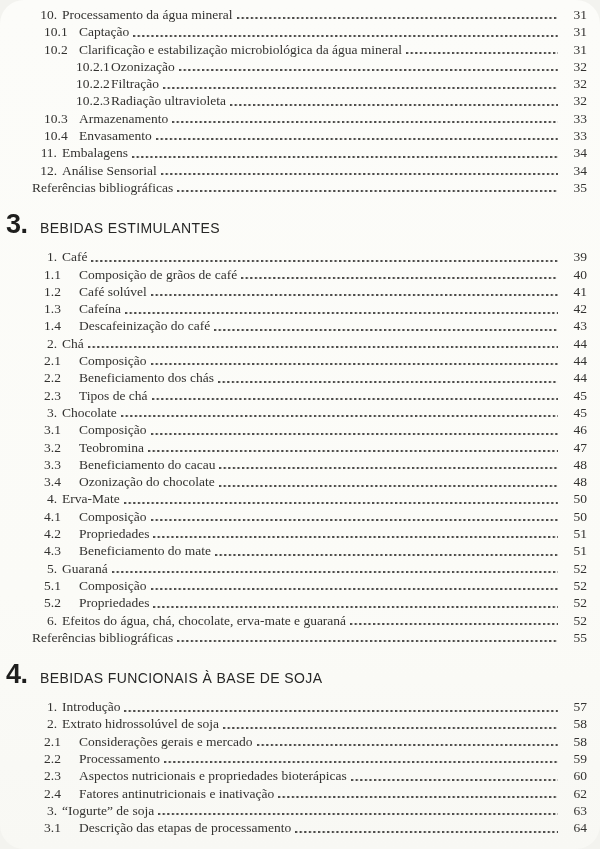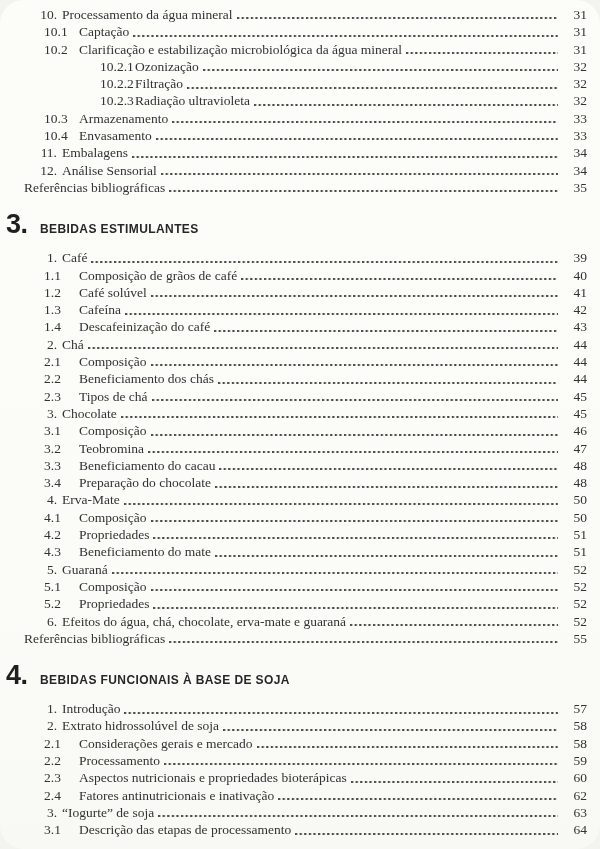--- a/index.html
+++ b/index.html
@@ -23,23 +23,23 @@
     height: 17.3px;
     line-height: 17.3px;
     font-size: 13.5px;
     white-space: nowrap;
   }
   .row .num { flex: none; white-space: nowrap; }
   .row.l1 { padding-left: 34px; }
   .row.l1 .num { min-width: 23px; text-align: right; margin-right: 5px; }
   .row.l2 { padding-left: 44px; }
   .row.l2 .num { min-width: 35px; text-align: left; }
-  .row.l3 { padding-left: 100px; }
+  .row.l3 { padding-left: 76px; }
   .row.l3 .num { min-width: 35px; text-align: left; }
-  .row.l0 { padding-left: 24px; }
+  .row.l0 { padding-left: 32px; }
   .label { flex: none; white-space: nowrap; }
   .dots {
     flex: 1 1 auto;
     align-self: stretch;
     margin-left: 4px;
     margin-right: 7px;
     background-image: radial-gradient(circle at 1.2px 1.2px, #4b4a48 1px, rgba(0,0,0,0) 1.45px);
     background-size: 4.6px 2.4px;
     background-repeat: repeat-x;
     background-position: left 0px bottom 3.5px;
@@ -56,22 +56,22 @@
   }
   .sec-num {
     flex: none;
     width: 34px;
     font-size: 27px;
     font-weight: bold;
     letter-spacing: -0.5px;
     color: #1e1e1d;
   }
   .sec-title {
-    font-size: 12px;
-    font-weight: 700;
+    font-size: 14px;
+    font-weight: 400;
     letter-spacing: 0.4px;
     color: #272726;
   }
 </style>
 </head>
 <body>
 
 <div class="page">
   <div id="sections">
   <section class="toc-section">
@@ -248,21 +248,21 @@
 
   <div class="row l2">
     <span class="num">3.3</span>
     <span class="label">Beneficiamento do cacau</span>
     <span class="dots"></span>
     <span class="pageno">48</span>
   </div>
 
   <div class="row l2">
     <span class="num">3.4</span>
-    <span class="label">Preparação do chocolate</span>
+    <span class="label">Ozonização do chocolate</span>
     <span class="dots"></span>
     <span class="pageno">48</span>
   </div>
 
   <div class="row l1">
     <span class="num">4.</span>
     <span class="label">Erva-Mate</span>
     <span class="dots"></span>
     <span class="pageno">50</span>
   </div>

